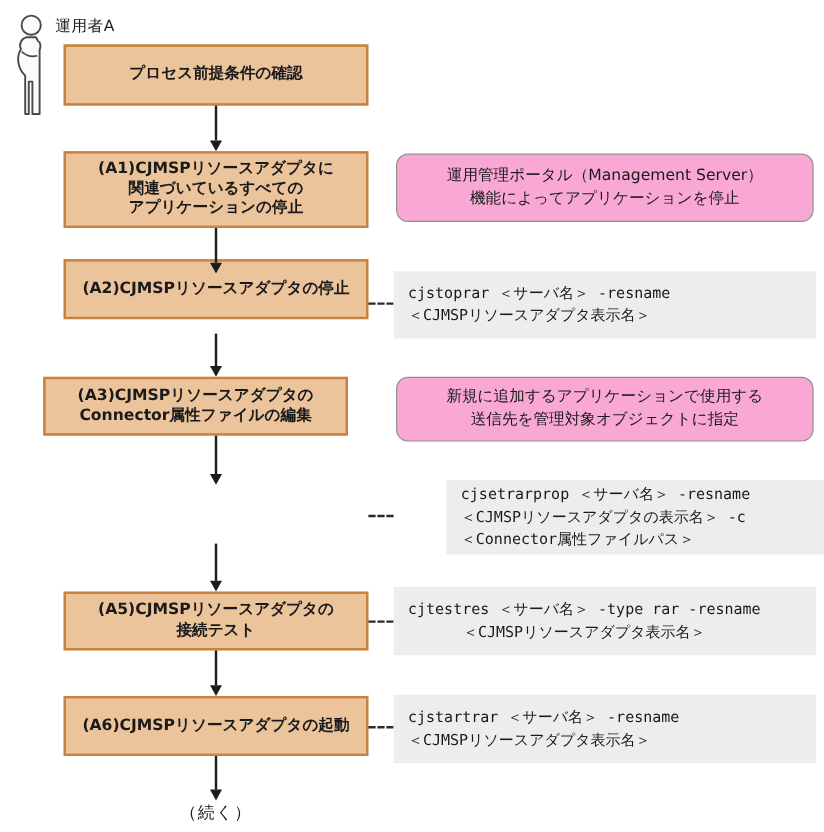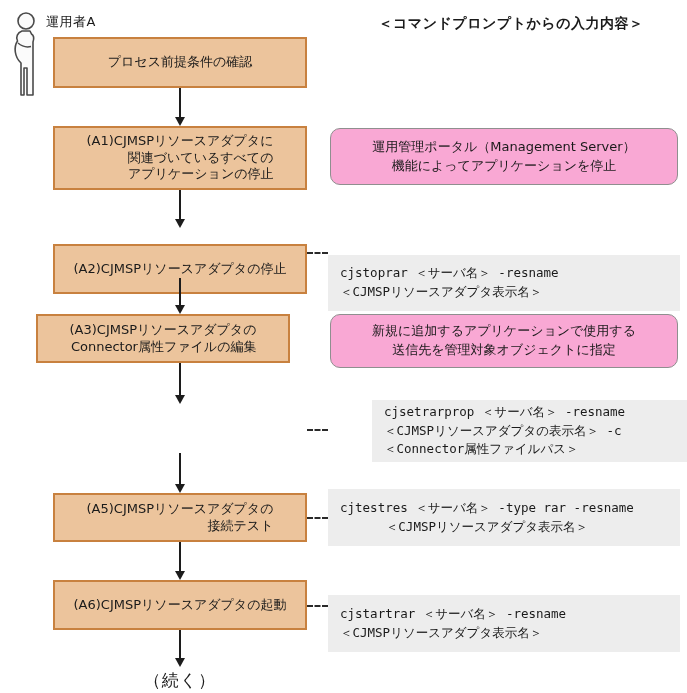--- a/index.html
+++ b/index.html
@@ -19,23 +19,24 @@
     overflow:hidden;
   }
   .canvas{position:absolute;inset:0;}
   .abs{position:absolute;}
   .actor-label{font-size:13px;letter-spacing:.5px;}
   .header-title{font-size:14px;font-weight:bold;text-align:center;letter-spacing:.5px;}
   .step{
     background:var(--step-fill);
     border:2px solid var(--step-border);
     display:flex;align-items:center;justify-content:center;
-    text-align:right;
+    text-align:center;
     font-size:13px;line-height:1.3;
     white-space:pre-line;
+    font-weight:bold;
   }
   .note-callout{
     background:#f9a8d4;
     border:1px solid var(--callout-border);
     border-radius:10px;
     display:flex;align-items:center;justify-content:center;
     text-align:center;
     font-size:13px;line-height:1.45;
     white-space:pre-line;
   }
@@ -50,44 +51,43 @@
   }
   .arrow{width:10px;display:flex;flex-direction:column;align-items:center;}
   .arrow .shaft{width:2px;flex:1;background:#1c1c1c;}
   .arrow .head{
     width:0;height:0;
     border-left:5px solid transparent;
     border-right:5px solid transparent;
     border-top:9px solid #1c1c1c;
   }
   .dash{border-top:2px dashed #2a2a2a;height:0;}
-  .cont-label{font-size:17px;text-align:center;letter-spacing:1px;}
+  .cont-label{font-size:14px;text-align:center;letter-spacing:1px;}
 </style>
 </head>
 <body>
 
 <div class="canvas">
 
   <div class="abs" style="left:6px;top:11px;width:36px;height:88px;">
     <svg width="36" height="88" viewBox="0 0 36 88">
       <circle cx="20" cy="10" r="8" fill="#fbfbfb" stroke="#4a4a4a" stroke-width="1.6"></circle>
       <path d="M16 20 L24 20 L25.5 23 C28 24.5 28 28 27 31 L27 84 L21 84 L21 57 L18 57 L18 84 L15 84 L15 52
                C8.5 46 7.5 36 11.5 30 C9.5 26 11.5 21.5 16 20 Z" fill="#fbfbfb" stroke="#4a4a4a" stroke-width="1.6" stroke-linejoin="round"></path>
       <path d="M12 32 C16 35.5 21 36.5 25 35.5" fill="none" stroke="#4a4a4a" stroke-width="1.4"></path>
     </svg>
   </div>
   <div class="abs actor-label" style="left:46px;top:13px;">運用者A</div>
 
-  <div class="abs header-title" style="left:350px;top:15px;width:322px;">＜コマンドプロンプトからの入力内容＞</div>
 
   <div class="abs step" style="left:53px;top:37px;width:254px;height:51px;">プロセス前提条件の確認</div>
   <div class="abs step" style="left:53px;top:126px;width:254px;height:64px;">(A1)CJMSPリソースアダプタに
 関連づいているすべての
 アプリケーションの停止</div>
-  <div class="abs step" style="left:53px;top:244px;width:254px;height:50px;">(A2)CJMSPリソースアダプタの停止</div>
+  <div class="abs step" style="left:53px;top:216px;width:254px;height:50px;">(A2)CJMSPリソースアダプタの停止</div>
   <div class="abs step" style="left:36px;top:314px;width:254px;height:49px;">(A3)CJMSPリソースアダプタの
 Connector属性ファイルの編集</div>
   <div class="abs step" style="left:53px;top:493px;width:254px;height:49px;">(A5)CJMSPリソースアダプタの
 接続テスト</div>
   <div class="abs step" style="left:53px;top:580px;width:254px;height:50px;">(A6)CJMSPリソースアダプタの起動</div>
 
   <div class="abs arrow" style="left:175px;top:88px;height:38px;">
       <div class="shaft"></div>
       <div class="head"></div>
     </div>
@@ -116,27 +116,27 @@
       <div class="head"></div>
     </div>
 
   <div class="abs dash" style="left:307px;top:252px;width:21px;"></div>
   <div class="abs dash" style="left:307px;top:429px;width:21px;"></div>
   <div class="abs dash" style="left:307px;top:517px;width:21px;"></div>
   <div class="abs dash" style="left:307px;top:605px;width:21px;"></div>
 
   <div class="abs note-callout" style="left:330px;top:128px;width:348px;height:57px;">運用管理ポータル（Management Server）
 機能によってアプリケーションを停止</div>
-  <div class="abs note-command" style="left:328px;top:226px;width:352px;height:56px;margin-top:29px;">cjstoprar ＜サーバ名＞ -resname
+  <div class="abs note-command" style="left:328px;top:226px;width:352px;height:56px;">cjstoprar ＜サーバ名＞ -resname
 ＜CJMSPリソースアダプタ表示名＞</div>
   <div class="abs note-callout" style="left:330px;top:314px;width:348px;height:54px;">新規に追加するアプリケーションで使用する
 送信先を管理対象オブジェクトに指定</div>
   <div class="abs note-command" style="left:328px;top:400px;width:352px;height:62px;margin-left:44px;">cjsetrarprop ＜サーバ名＞ -resname
 ＜CJMSPリソースアダプタの表示名＞ -c
 ＜Connector属性ファイルパス＞</div>
   <div class="abs note-command" style="left:328px;top:489px;width:352px;height:57px;text-align:center;">cjtestres ＜サーバ名＞ -type rar -resname
 ＜CJMSPリソースアダプタ表示名＞</div>
-  <div class="abs note-command" style="left:328px;top:579px;width:352px;height:57px;margin-top:16px;">cjstartrar ＜サーバ名＞ -resname
+  <div class="abs note-command" style="left:328px;top:579px;width:352px;height:57px;">cjstartrar ＜サーバ名＞ -resname
 ＜CJMSPリソースアダプタ表示名＞</div>
 
   <div class="abs cont-label" style="left:130px;top:669px;width:100px;">（続く）</div>
 
 </div>
 
 </body></html>

